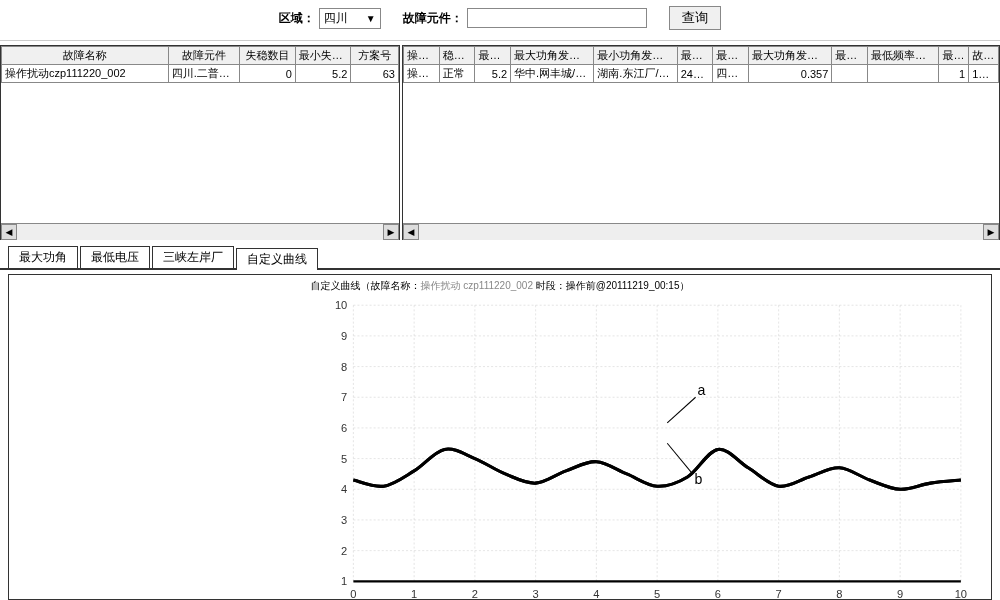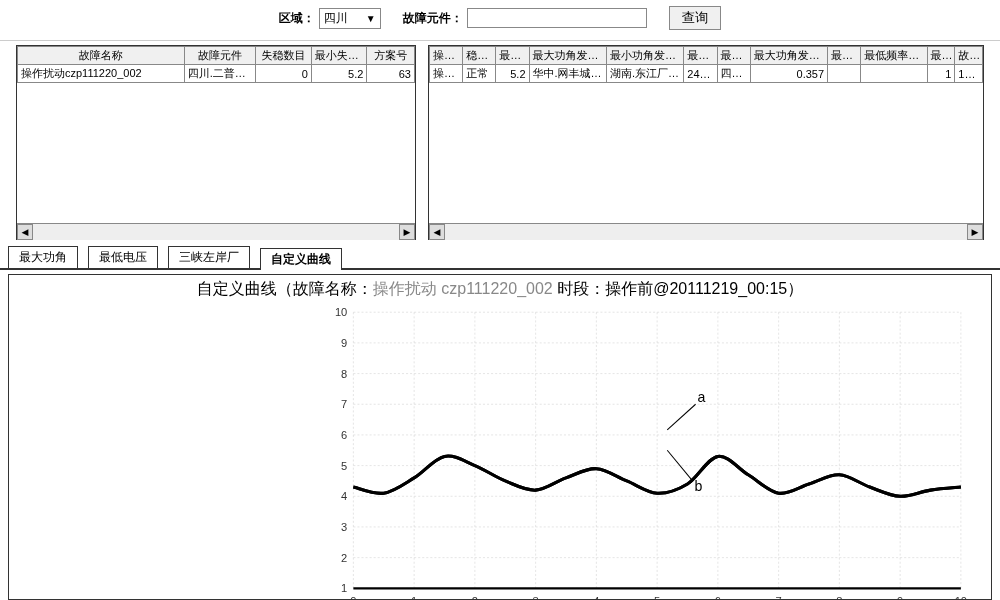--- a/index.html
+++ b/index.html
@@ -38,22 +38,22 @@
       padding: 0 4px;
     }
     .btn {
       border: 1px solid #888;
       background: #f0f0f0;
       padding: 2px 12px;
       cursor: pointer;
     }
     .mid {
       display: flex;
-      gap: 12px;
-      padding: 4px 16px;
+      gap: 2px;
+      padding: 4px 0;
       justify-content: space-between;
     }
     .panel {
       border: 1px solid #333;
       background: #fff;
       flex: 1;
       display: flex;
       flex-direction: column;
       position: relative;
     }
@@ -95,40 +95,40 @@
       background: #ddd; display: flex; align-items: center;
       justify-content: center; font-size: 9px;
     }
     .scroll-h .track { flex: 1; height: 16px; background: #eee; }
     .scroll-h .arrow-r { position: absolute; right: 0; }
     .tab-row {
       display: flex;
       align-items: flex-end;
       border-bottom: 2px solid #333;
       padding: 2px 8px 0 8px;
-      gap: 10px;
+      gap: 2px;
     }
     .tab {
       border: 1px solid #333;
       border-bottom: none;
       padding: 2px 10px;
       background: #fff;
       font-size: 12px;
       cursor: pointer;
     }
-    .tab.active { font-weight: bold; background: #fff; position: relative; top: 2px; }
+    .tab.active { font-weight: normal; background: #fff; position: relative; top: 2px; }
     .chart-wrap {
       border: 1px solid #333;
       margin: 4px 8px 8px 8px;
       padding: 4px;
       position: relative;
       height: 326px;
       display: flex;
     }
-    .chart-title { text-align: center; font-size: 16px; margin-bottom: 2px; }
+    .chart-title { text-align: center; font-size: 10px; margin-bottom: 2px; }
     .legend-box {
       position: absolute;
       left: 16px;
       top: 150px;
       border: 1px solid #333;
       padding: 8px 14px;
       background: #fff;
       font-size: 12px;
       z-index: 3;
     }

